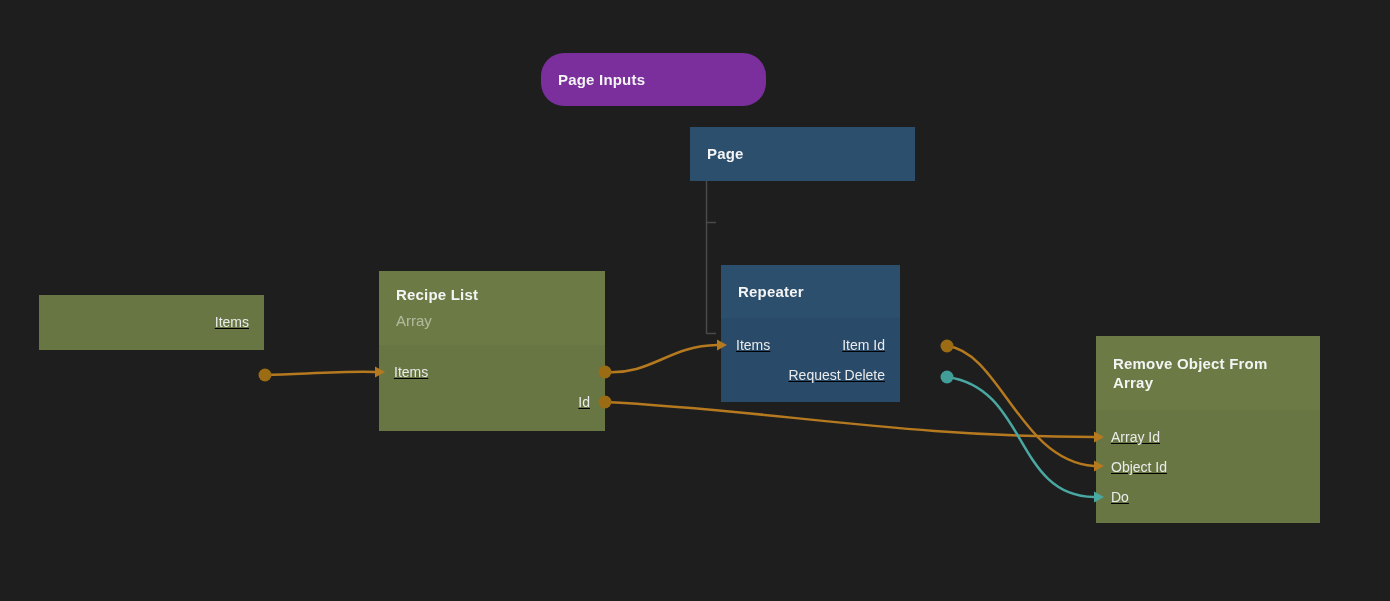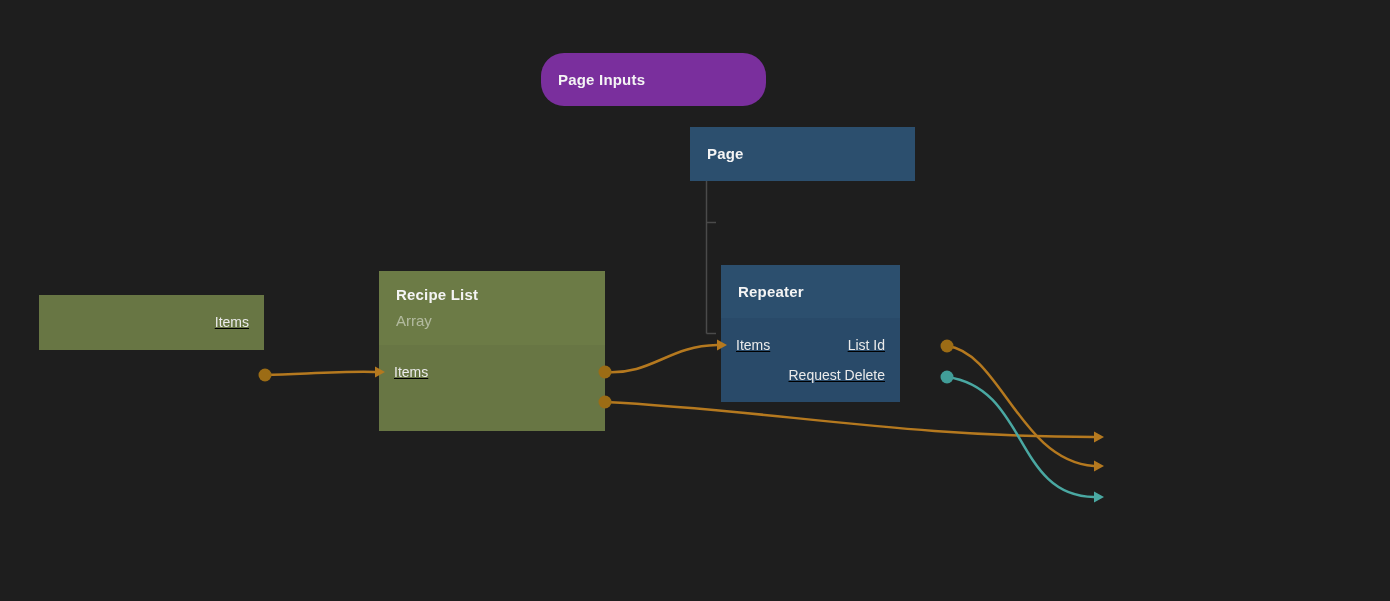--- a/index.html
+++ b/index.html
@@ -86,21 +86,21 @@
   </div>
 
 
   <div class="node blue" style="left:721px; top:265px; width:179px;">
     <div class="node-header h1">
       <div class="node-title">Repeater</div>
     </div>
     <div class="node-body" style="height:84px;">
       <div class="port-row both">
         <span>Items</span>
-        <span>List Id</span>
+        <span>Item Id</span>
       </div>
       <div class="port-row out">
         <span>Request Delete</span>
       </div>
     </div>
   </div>
 
   <div class="node green" style="left:39px; top:295px; width:225px;">
     <div class="node-body" style="height:55px;">
       <div class="port-row out">
@@ -111,23 +111,42 @@
 
   <div class="node green" style="left:379px; top:271px; width:226px;">
     <div class="node-header h2">
       <div class="node-title">Recipe List</div>
       <div class="node-subtitle">Array</div>
     </div>
     <div class="node-body" style="height:86px;">
       <div class="port-row in">
         <span>Items</span>
       </div>
+      <div class="port-row out">
+        <span>Id</span>
+      </div>
     </div>
   </div>
 
+  <div class="node green" style="left:1096px; top:336px; width:224px;">
+    <div class="node-header h2">
+      <div class="node-title">Remove Object From Array</div>
+    </div>
+    <div class="node-body" style="height:113px;">
+      <div class="port-row in">
+        <span>Array Id</span>
+      </div>
+      <div class="port-row in">
+        <span>Object Id</span>
+      </div>
+      <div class="port-row in">
+        <span>Do</span>
+      </div>
+    </div>
+  </div>
 
   <svg class="edges" width="1390" height="601" viewBox="0 0 1390 601">
 
     <g>
       <path class="tree" d="M706.5,181 V333.5"></path>
       <path class="tree" d="M706.5,222.5 H716"></path>
       <path class="tree" d="M706.5,333.5 H716"></path>
     </g>
 
     <g>

